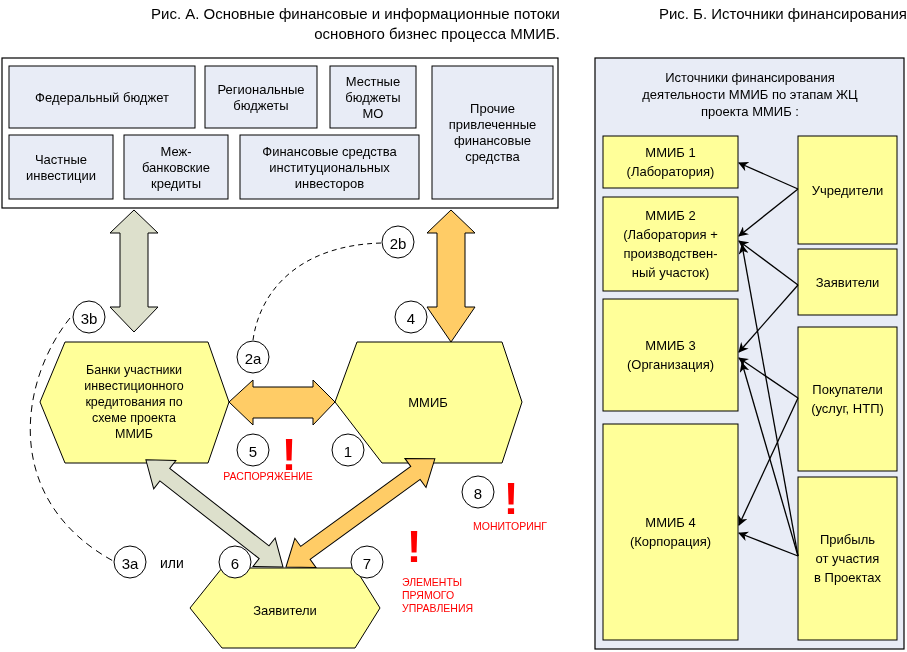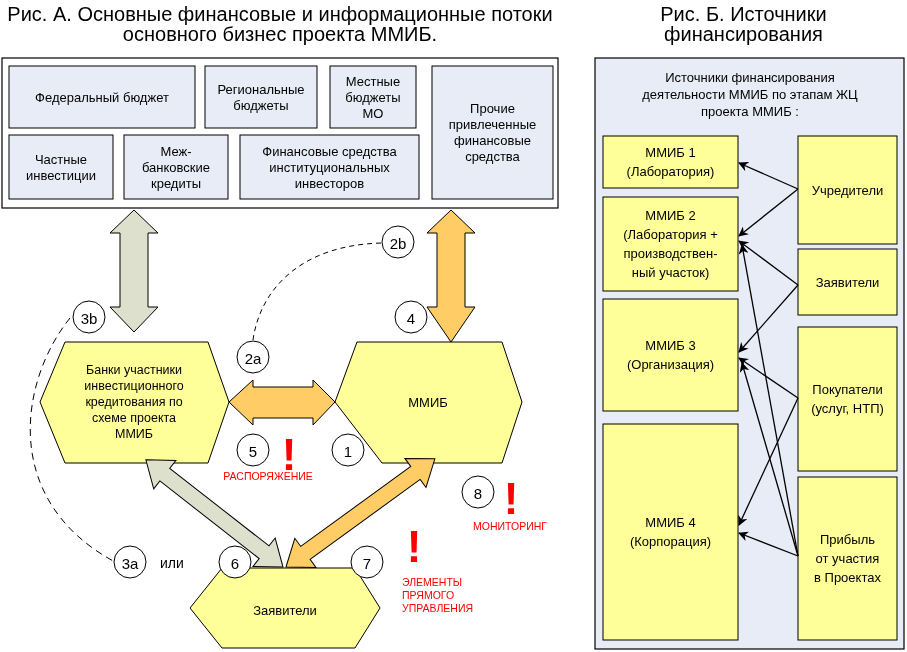--- a/index.html
+++ b/index.html
@@ -1,29 +1,29 @@
 <!DOCTYPE html>
 <html><head>
 <meta charset="utf-8">
 <style>
   html, body { margin:0; padding:0; background:#ffffff; }
   body { width:907px; height:652px; position:relative; overflow:hidden;
          font-family:"Liberation Sans", sans-serif; color:#000; }
-  .title { position:absolute; text-align:center; font-size:20px; line-height:20px; }
+  .title { position:absolute; text-align:right; font-size:15px; line-height:20px; }
   #titleA { left:0; top:4px; width:560px; }
   #titleB { left:580px; top:4px; width:327px; }
   svg#diagram { position:absolute; left:0; top:0; }
   .t { font-family:"Liberation Sans", sans-serif; }
 </style>
 </head>
 <body>
 
 <div class="title" id="titleA">
   <div>Рис. А. Основные финансовые и информационные потоки</div>
-  <div>основного бизнес проекта ММИБ.</div>
+  <div>основного бизнес процесса ММИБ.</div>
 </div>
 <div class="title" id="titleB">
   <div>Рис. Б. Источники финансирования</div>
 </div>
 
 <svg id="diagram" width="907" height="652" viewBox="0 0 907 652" xmlns="http://www.w3.org/2000/svg">
   <defs>
     <marker id="ah" markerWidth="10" markerHeight="10" refX="9" refY="5" orient="auto" markerUnits="userSpaceOnUse">
       <path d="M0,0 L10,5 L0,10 L3,5 z" fill="#000"></path>
     </marker>

